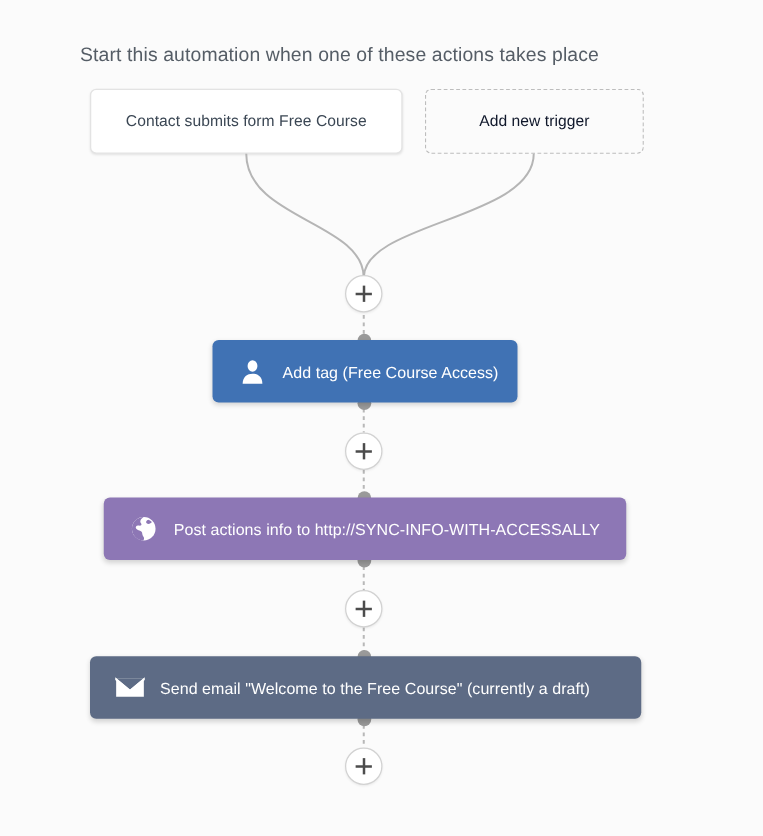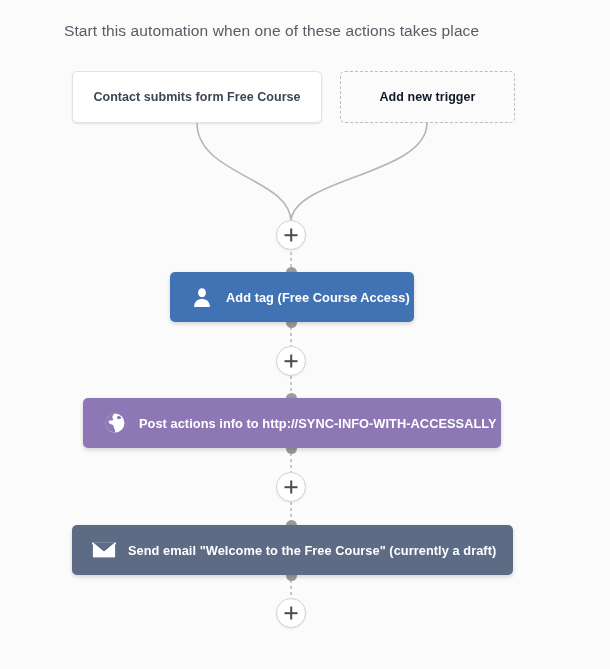--- a/index.html
+++ b/index.html
@@ -19,40 +19,40 @@
   
   #automation-canvas {
     position: absolute;
     inset: 0;
   }
 
   
   .headline {
     position: absolute;
     left: 64px;
-    top: 22px;
+    top: 36px;
     font-size: 15.5px;
     color: #555d66;
     letter-spacing: 0.1px;
     white-space: nowrap;
   }
 
   
   .trigger-box {
     position: absolute;
     height: 52px;
     border-radius: 5px;
     display: flex;
     align-items: center;
     justify-content: center;
     box-sizing: border-box;
   }
   .trigger-box .trigger-label {
     font-size: 12.5px;
-    font-weight: bold;
+    font-weight: normal;
     color: #3b4754;
     white-space: nowrap;
     letter-spacing: 0.05px;
   }
   #trigger-existing {
     left: 72px;
     top: 71px;
     width: 250px;
     background: #ffffff;
     border: 1px solid #e3e3e3;
@@ -133,21 +133,21 @@
     height: 24px;
     margin-left: 20px;
     margin-right: 12px;
     flex: 0 0 auto;
     display: flex;
     align-items: center;
     justify-content: center;
   }
   .action-node .node-label {
     font-size: 12.8px;
-    font-weight: bold;
+    font-weight: normal;
     color: #ffffff;
     white-space: nowrap;
     letter-spacing: 0.05px;
   }
 
   #node-addtag  { left: 170px; top: 272px; width: 244px; background: #4072b4; }
   #node-webhook { left:  83px; top: 398px; width: 418px; background: #8d77b5; }
   #node-email   { left:  72px; top: 525px; width: 441px; background: #5d6b85; }
 </style>
 </head>

